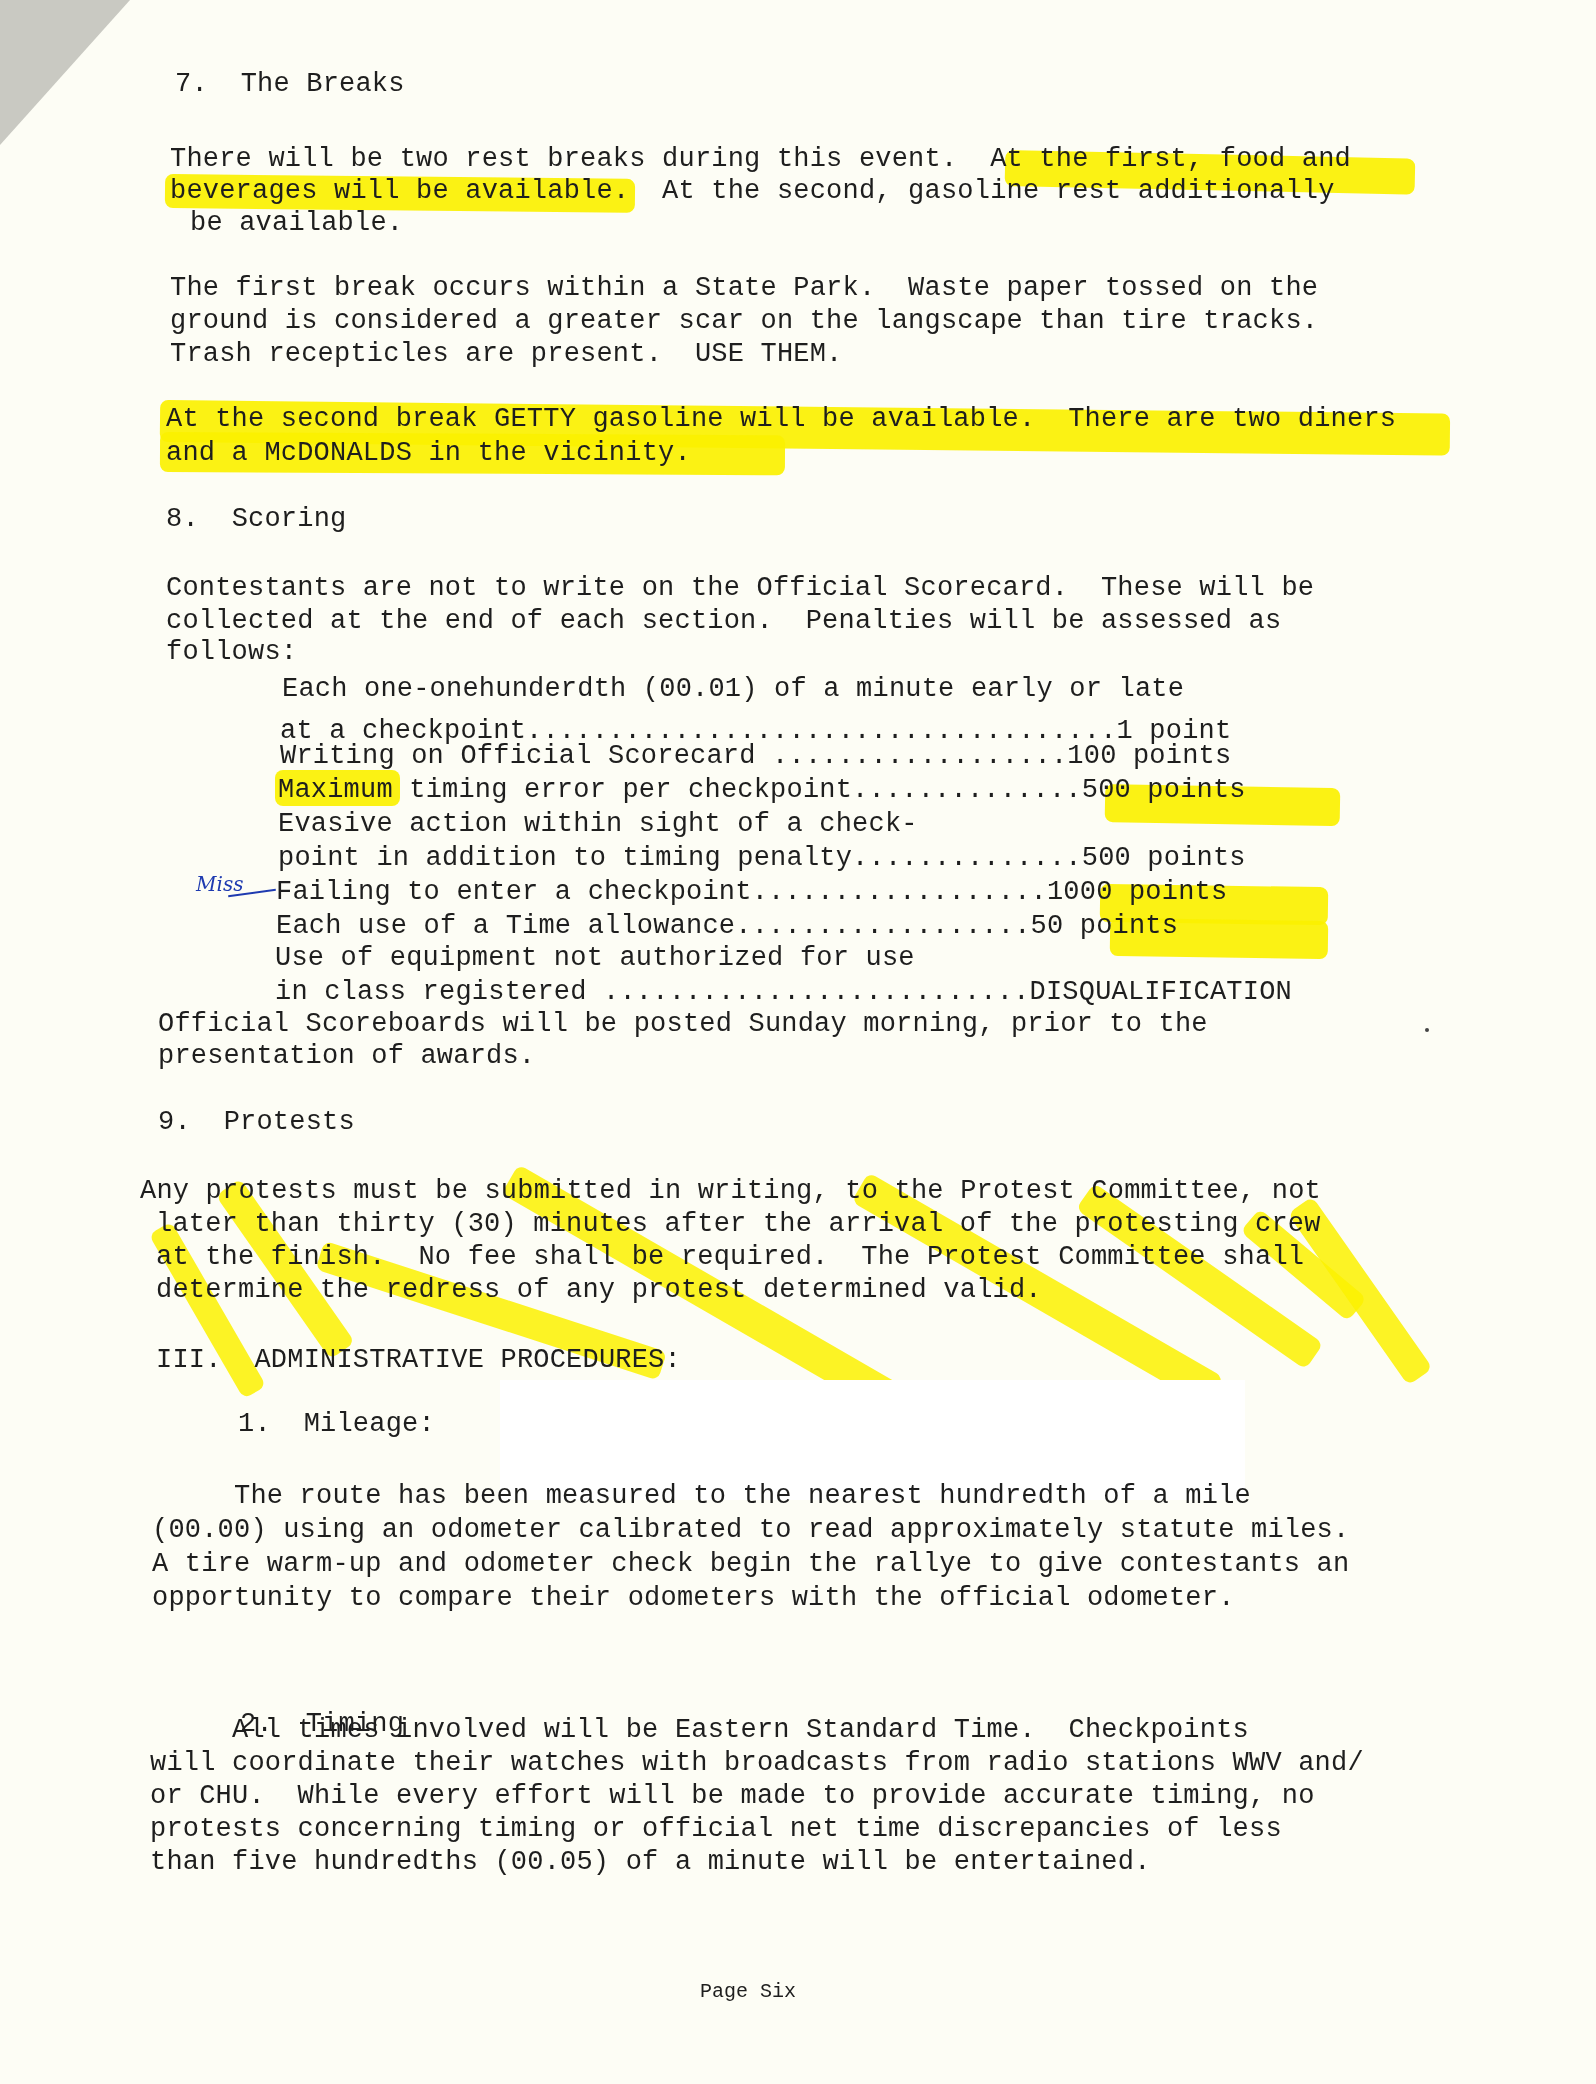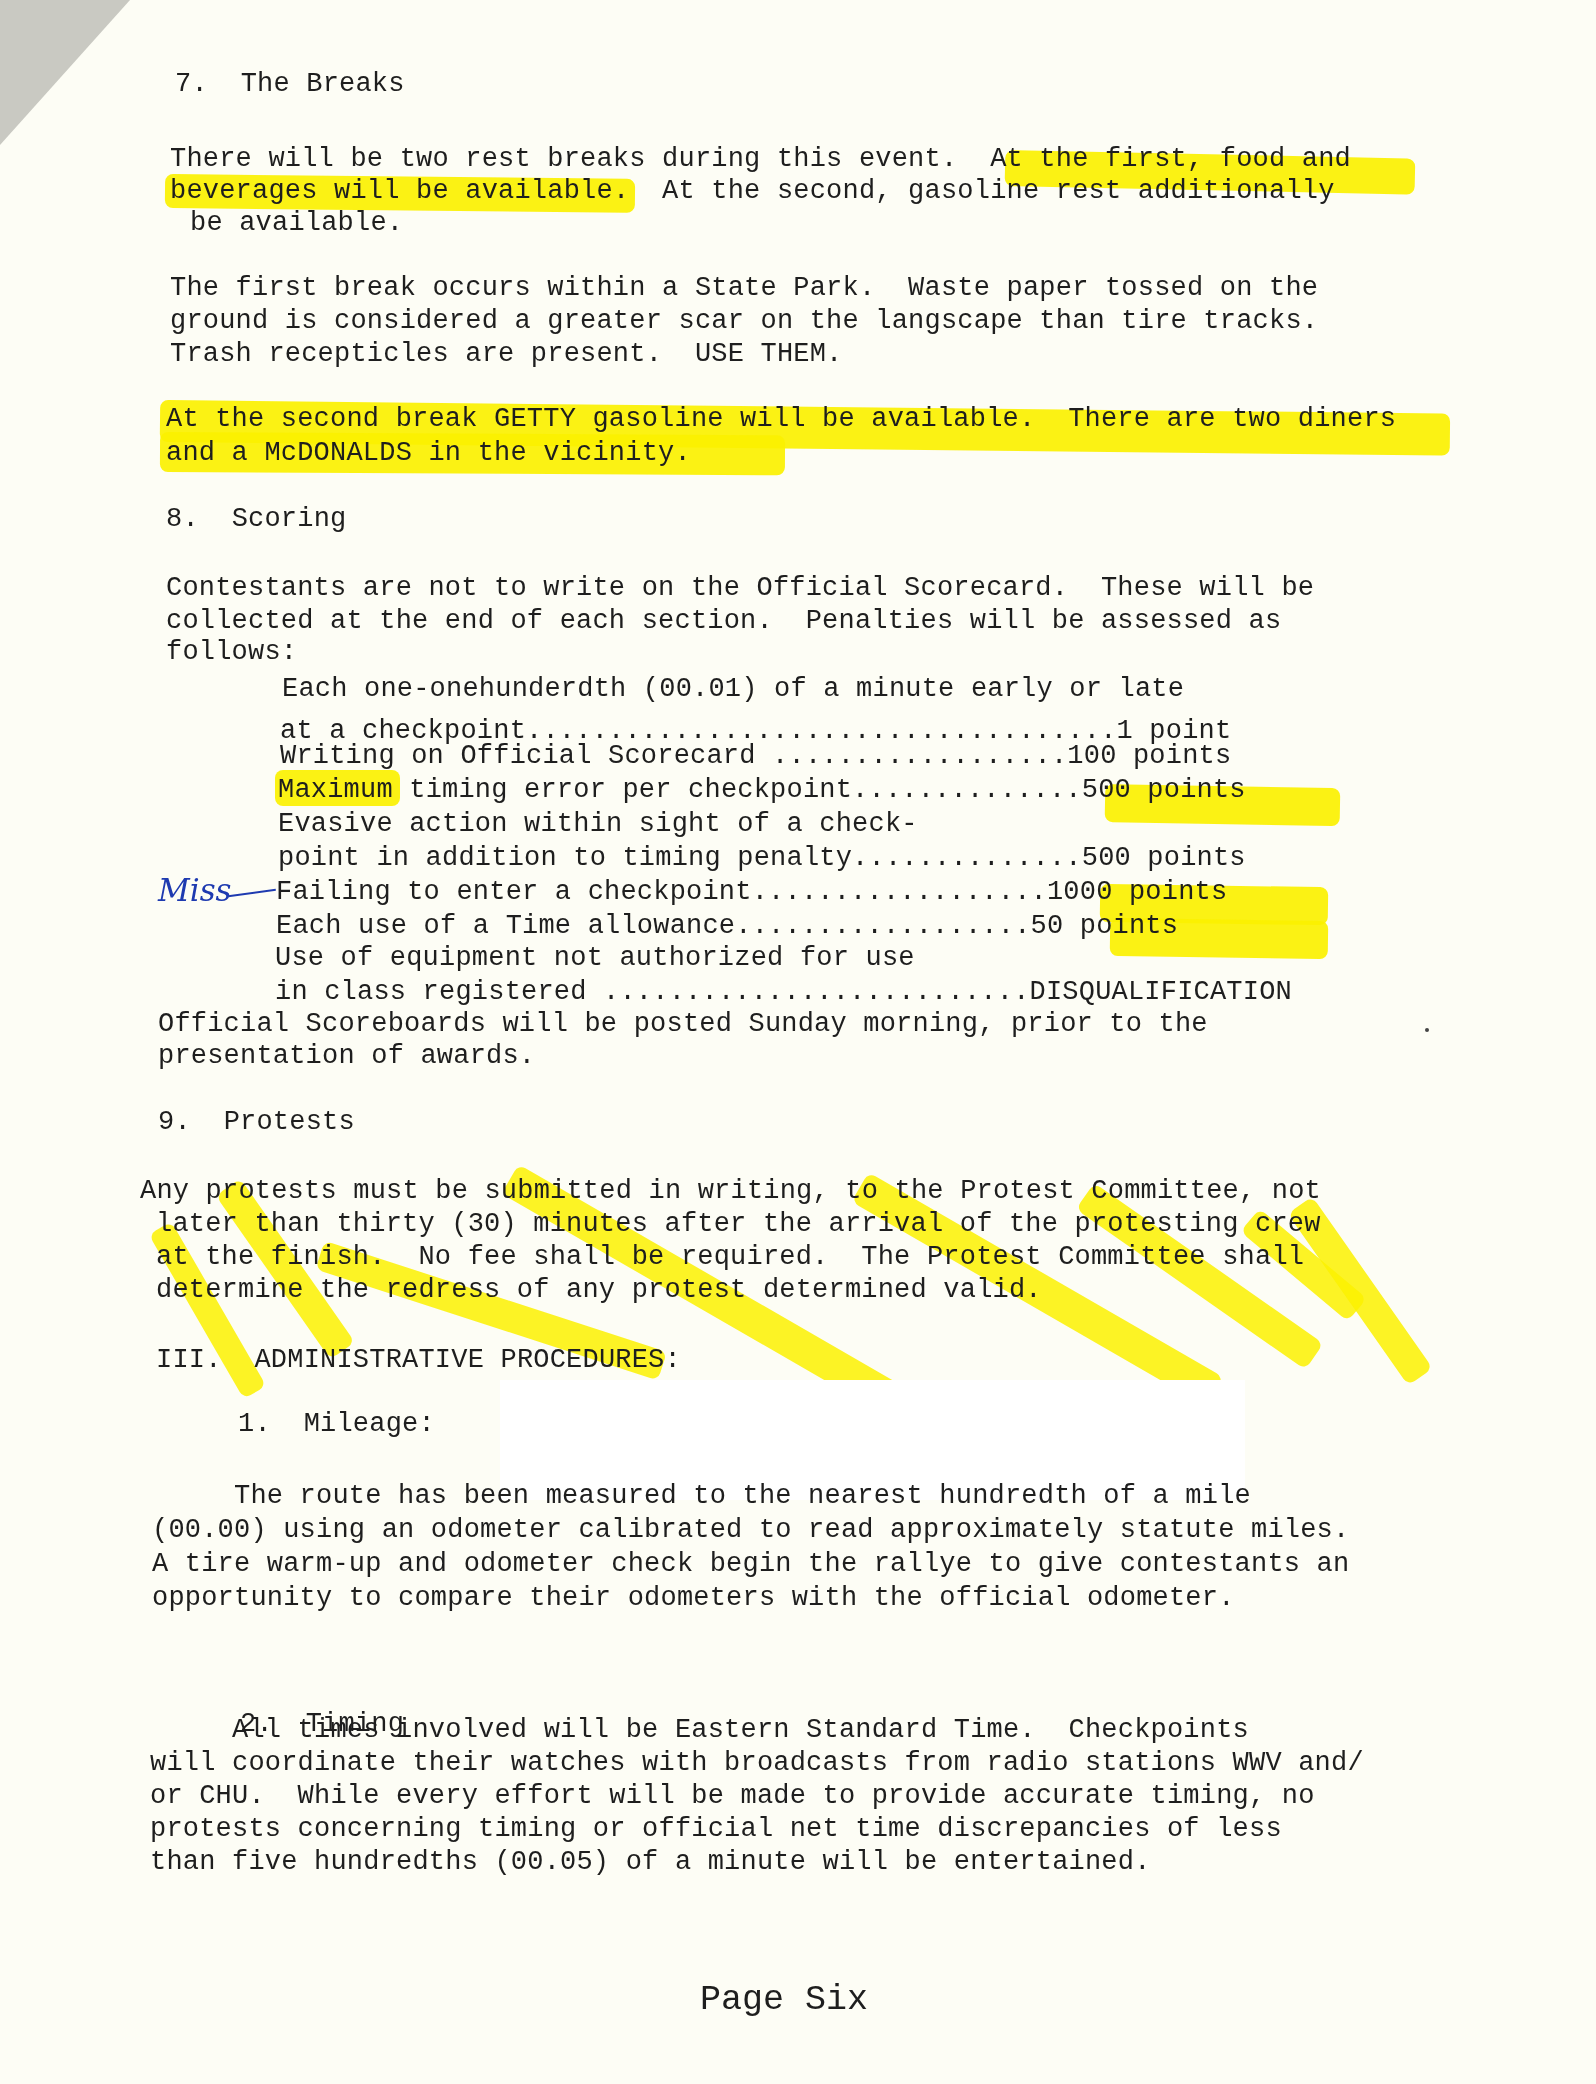--- a/index.html
+++ b/index.html
@@ -17,25 +17,25 @@
   .line {
     position:absolute; white-space:pre; font-size:27px; line-height:32px;
     letter-spacing:0.2px;
   }
   .hl-skew {
     position:absolute; background:#fbf100; opacity:0.92;
     border-radius:8px; transform-origin:left center;
   }
   .annot {
     position:absolute; font-family:"DejaVu Serif", serif; font-style:italic;
-    color:#1e3ab0; font-size:31px;
+    color:#1e3ab0; font-size:20px;margin-left:38px;
   }
   .annot-line { position:absolute; height:2px; background:#1e3ab0; }
   .redact { position:absolute; background:#ffffff; }
-  .pagenum { position:absolute; font-size:35px; }
+  .pagenum { position:absolute; font-size:20px; }
   .dot { position:absolute; width:4px; height:4px; border-radius:50%; background:#444; }
 </style>
 </head>
 <body>
 
 <div class="corner"></div>
 
 <div class="line" style="left:175px;top:68px;"><span>7.</span>  <span>The Breaks</span></div>
 
 <div class="hl-skew" style="left:1005px;top:150px;width:410px;height:36px;transform:rotate(1.2deg);"></div>

